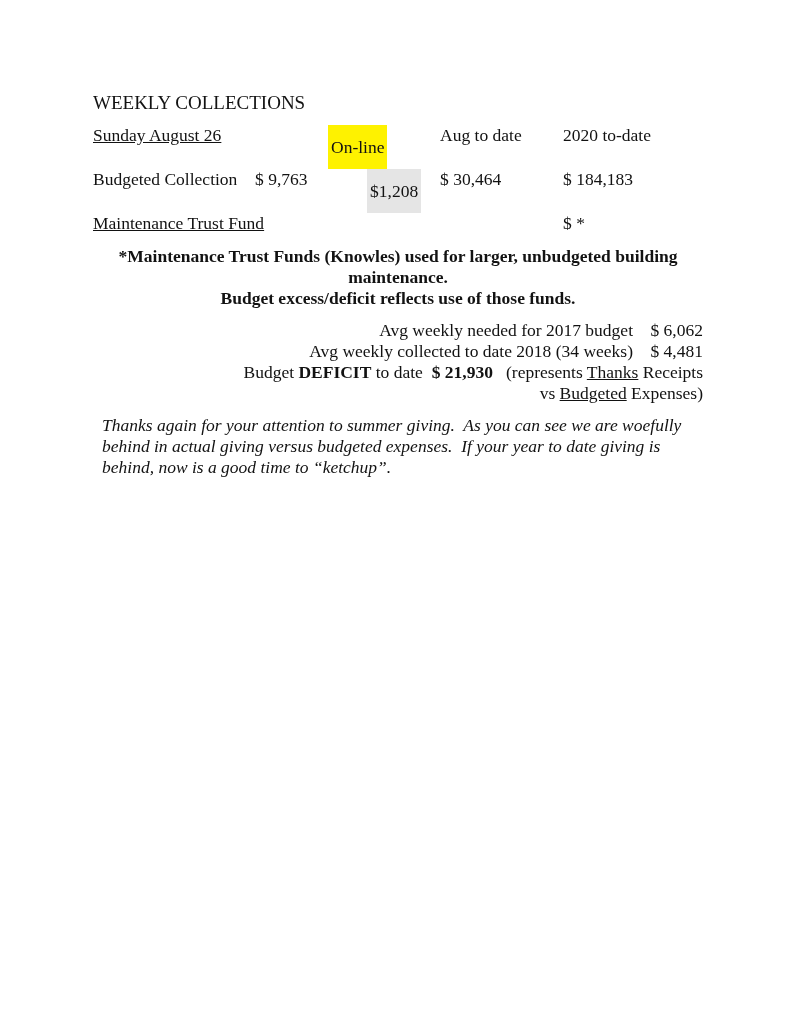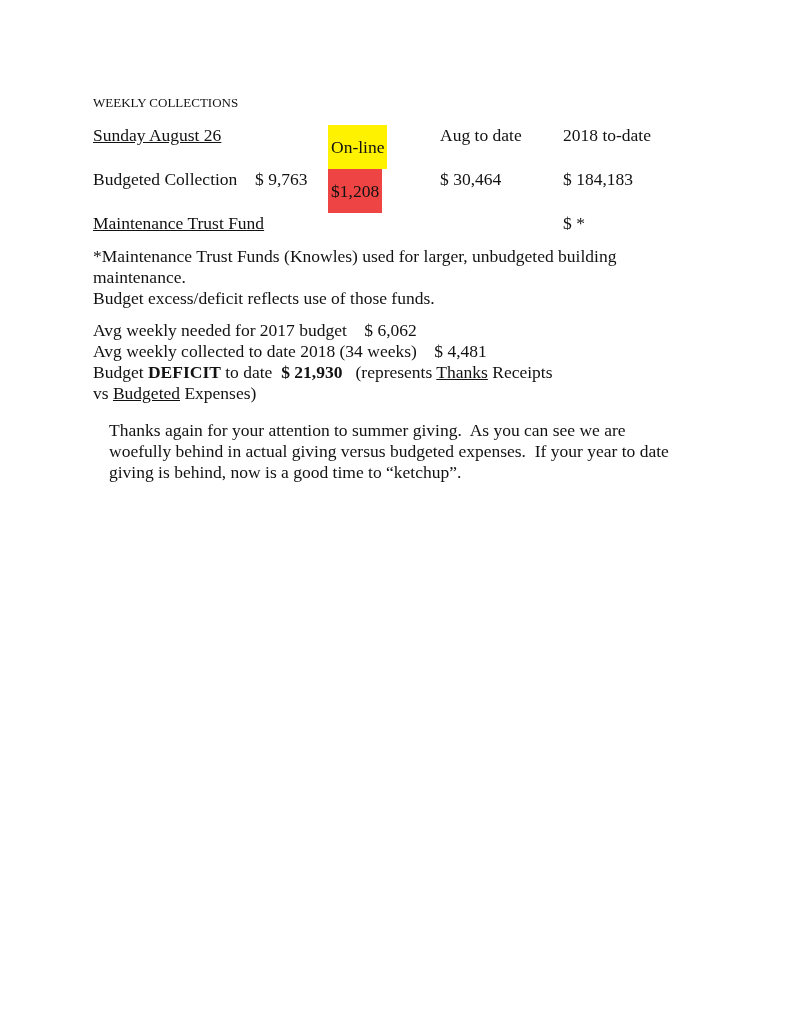--- a/index.html
+++ b/index.html
@@ -17,21 +17,21 @@
     font-family: "Liberation Serif", "DejaVu Serif", serif;
     font-size: 17.5px;
     line-height: 21px;
     color: #121212;
   }
   .content {
     width: 610px;
   }
   .doc-title {
     margin: 0 0 12px 0;
-    font-size: 13px;
+    font-size: 19px;
     font-weight: normal;
     line-height: 21px;
     white-space: pre-wrap;
   }
   .collections-table {
     display: grid;
     grid-template-columns: 162px 73px 112px 123px 1fr;
     margin: 0 0 12px 0;
   }
   .collections-table .cell {
@@ -42,57 +42,60 @@
   .col3 { grid-column: 3; }
   .col4 { grid-column: 4; }
   .col5 { grid-column: 5; }
   .hl {
     display: inline-block;
     padding: 12px 3px;
     line-height: 20px;
   }
   .bold-para {
     margin: 0 0 11px 0;
-    font-weight: normal;
+    font-weight: bold;
     white-space: pre-wrap;
+    text-align: center;
   }
   .stats {
     margin: 0 0 11px 0;
   }
   .stats .line {
     white-space: pre-wrap;
+    text-align: right;
   }
   .u { text-decoration: underline; }
   .bu {
     font-weight: bold;
     text-decoration-thickness: 2px;
   }
   .closing {
-    margin: 16px;
+    margin: 9px;
     white-space: pre-wrap;
+    font-style: italic;
   }
 </style>
 </head>
 <body>
 
 <div class="page">
   <div class="content">
 
     <p class="doc-title">WEEKLY COLLECTIONS</p>
 
     <div class="collections-table">
 
       <div class="cell span2">Sunday August 26</div>
       <div class="cell col3"><span class="hl" style="background: rgb(254, 242, 0);">On-line</span></div>
       <div class="cell col4">Aug to date</div>
-      <div class="cell col5">2018 to-date</div>
+      <div class="cell col5">2020 to-date</div>
 
       <div class="cell">Budgeted Collection</div>
       <div class="cell">$ 9,763</div>
-      <div class="cell col3"><span class="hl" style="background: #ef4444;">$1,208</span></div>
+      <div class="cell col3"><span class="hl" style="background: #e5e5e5; margin-left: 39px;">$1,208</span></div>
       <div class="cell col4">$ 30,464</div>
       <div class="cell col5">$ 184,183</div>
 
       <div class="cell span2">Maintenance Trust Fund</div>
       <div class="cell col5">$ *</div>
     </div>
 
     <p class="bold-para"><span>*Maintenance Trust Funds (Knowles) used for larger, unbudgeted building maintenance.</span><br><span>Budget excess/deficit reflects use of those funds.</span></p>
 
     <div class="stats">

